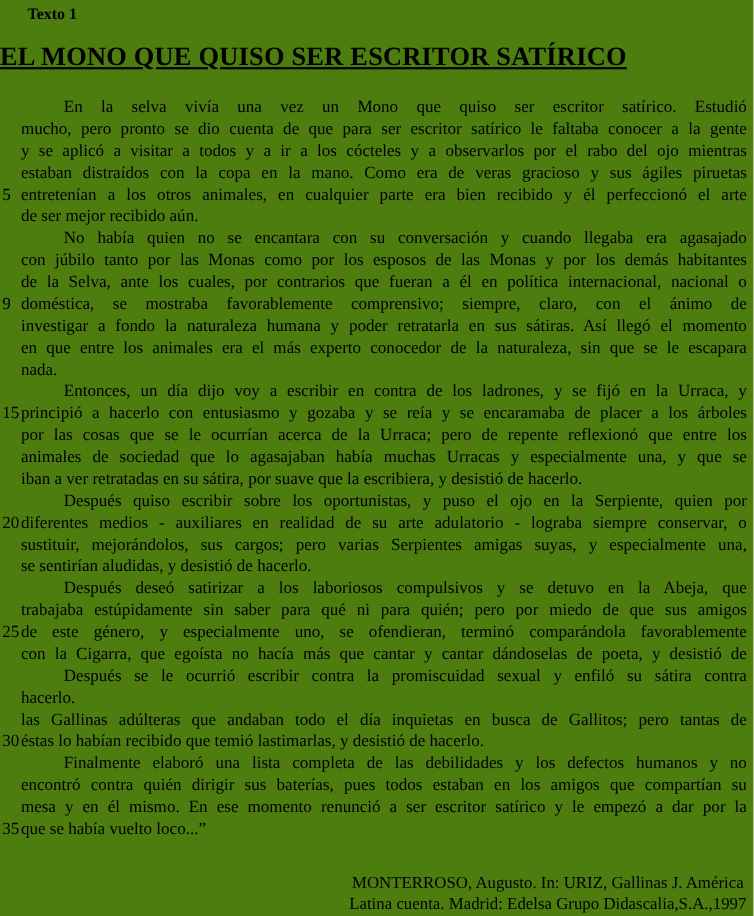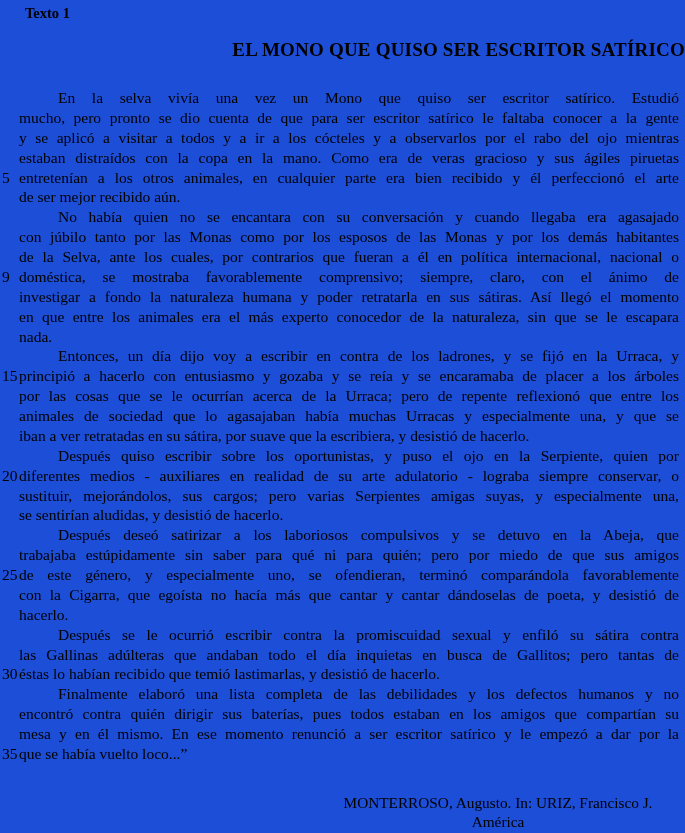--- a/index.html
+++ b/index.html
@@ -1,40 +1,41 @@
 <!DOCTYPE html>
 <html><head>
 <meta charset="utf-8">
 <style>
   html, body { margin: 0; padding: 0; background: #fff; }
   .page {
     position: relative;
     width: 685px;
     height: 833px;
-    background: #1d4ed8;
+    background: #4d7c0f;
     color: #000000;
     font-family: "Liberation Serif", "DejaVu Serif", serif;
     overflow: hidden;
   }
   .doc-label {
     position: absolute;
     left: 25px;
     top: 5px;
     font-size: 14.5px;
     font-weight: bold;
   }
   .doc-title {
     position: absolute;
     left: 0;
     right: 0;
     top: 39px;
-    text-align: right;
-    font-size: 19px;
+    text-align: left;
+    font-size: 24px;
     font-weight: bold;
     letter-spacing: 0.2px;
+    text-decoration: underline;
   }
   .text-body {
     position: absolute;
     left: 2px;
     top: 88px;
     width: 677px;
     font-size: 15.5px;
     line-height: 19.87px;
   }
   .row { display: flex; }
@@ -168,25 +169,25 @@
       <div class="row">
         <div class="num">25</div>
         <div class="txt">de este género, y especialmente uno, se ofendieran, terminó comparándola favorablemente</div>
       </div>
       <div class="row">
         <div class="num"></div>
         <div class="txt">con la Cigarra, que egoísta no hacía más que cantar y cantar dándoselas de poeta, y desistió de</div>
       </div>
       <div class="row">
         <div class="num"></div>
+        <div class="txt first">Después se le ocurrió escribir contra la promiscuidad sexual y enfiló su sátira contra</div>
+      </div>
+      <div class="row">
+        <div class="num"></div>
         <div class="txt last">hacerlo.</div>
-      </div>
-      <div class="row">
-        <div class="num"></div>
-        <div class="txt first">Después se le ocurrió escribir contra la promiscuidad sexual y enfiló su sátira contra</div>
       </div>
       <div class="row">
         <div class="num"></div>
         <div class="txt">las Gallinas adúlteras que andaban todo el día inquietas en busca de Gallitos; pero tantas de</div>
       </div>
       <div class="row">
         <div class="num">30</div>
         <div class="txt last">éstas lo habían recibido que temió lastimarlas, y desistió de hacerlo.</div>
       </div>
       <div class="row">
@@ -200,16 +201,16 @@
       <div class="row">
         <div class="num"></div>
         <div class="txt">mesa y en él mismo. En ese momento renunció a ser escritor satírico y le empezó a dar por la</div>
       </div>
       <div class="row">
         <div class="num">35</div>
         <div class="txt last">que se había vuelto loco...”</div>
       </div>
     </div>
   <div class="citation">
-    <div>MONTERROSO, Augusto. In: URIZ, Francisco J. América</div>
+    <div>MONTERROSO, Augusto. In: URIZ, Gallinas J. América</div>
     <div>Latina cuenta. Madrid: Edelsa Grupo Didascalia,S.A.,1997</div>
   </div>
 </div>
 
 </body></html>

